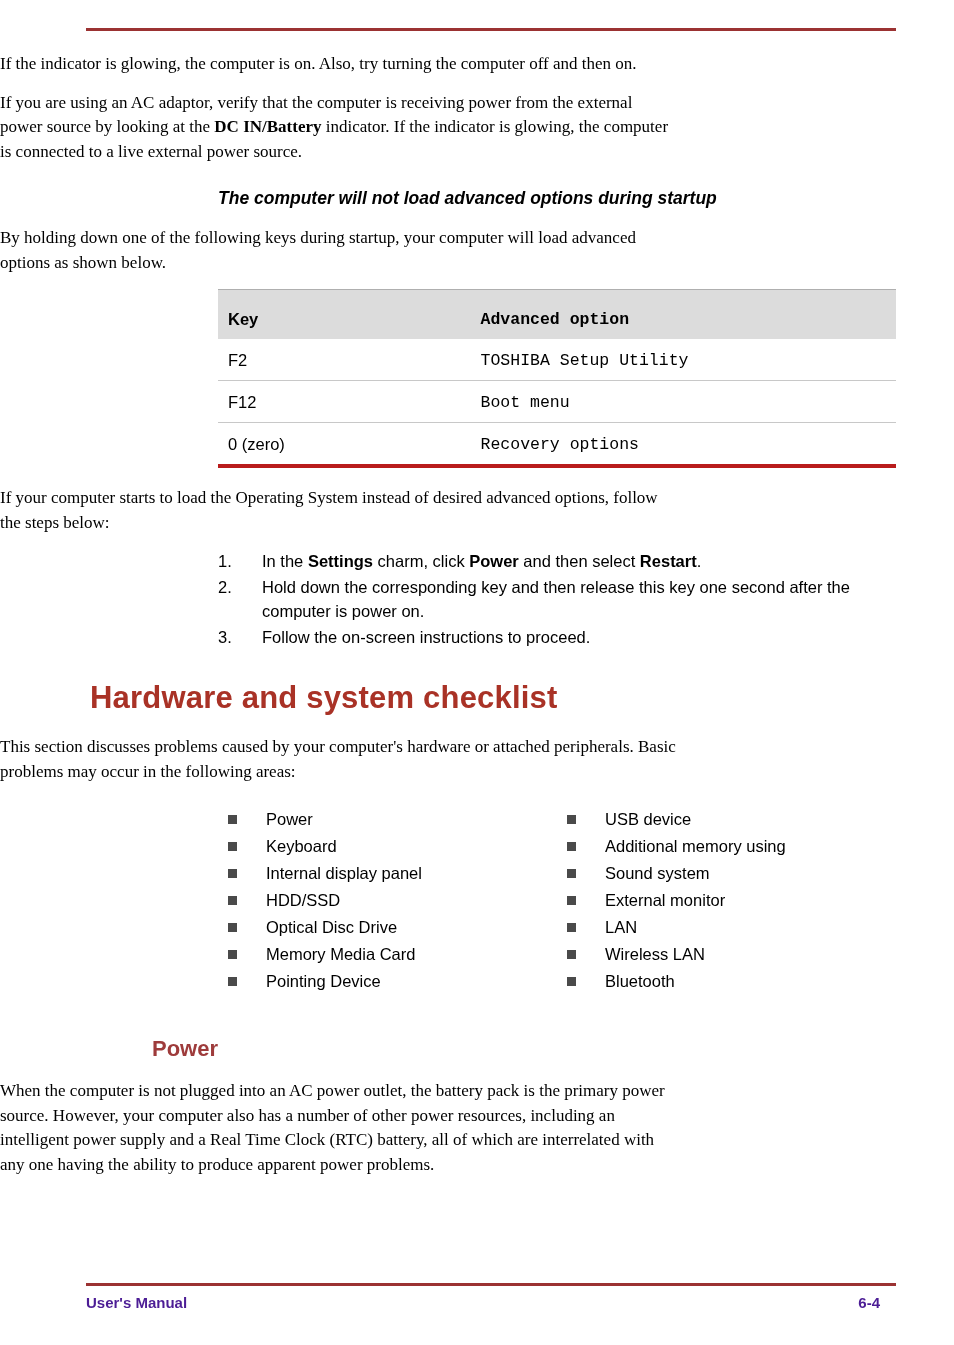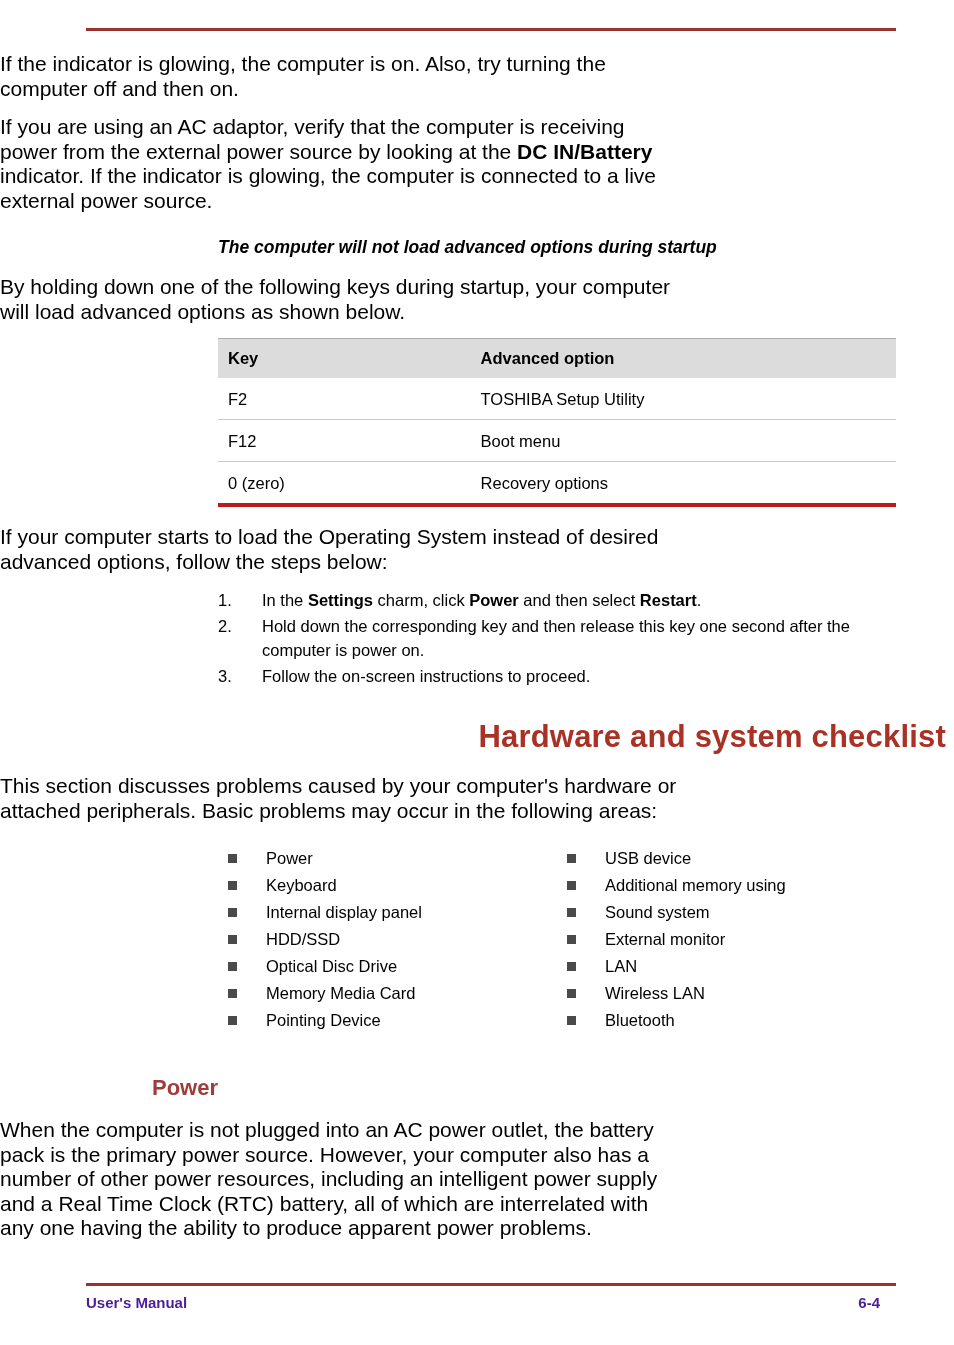--- a/index.html
+++ b/index.html
@@ -65,23 +65,24 @@
   .content {
     position: absolute;
     left: 0;
     top: 52px;
     width: 954px;
   }
 
   p.body {
     margin: 0 0 14px 0;
     padding: 0;
-    font-size: 21px;
+    font-size: 17px;
     line-height: 24.5px;
     color: #000;
+    font-family: Liberation Serif, serif;
   }
   .indent {
     margin-left: 218px;
     width: 678px;
   }
 
   b, strong { font-weight: bold; }
 
   
   h4.redital {
@@ -102,37 +103,37 @@
     width: 678px;
     border-collapse: collapse;
     font-size: 16.5px;
     margin-top: 2px;
     margin-bottom: 18px;
   }
   table.keytable thead th {
     background: #DCDCDC;
     text-align: left;
     font-weight: bold;
-    padding: 10px 0 10px 10px;
+    padding: 20px 0 10px 10px;
     border-top: 1px solid #AFAFAF;
     font-size: 16.5px;
   }
   table.keytable tbody td {
     padding: 12px 0 10px 10px;
     border-bottom: 1px solid #C8C8C8;
     font-size: 16.5px;
   }
   table.keytable tbody tr:first-child td {
     border-top: none;
   }
   table.keytable tbody tr:last-child td {
     border-bottom: 4px solid #b91c1c;
   }
   .col-key { width: 250px; }
-  .col-opt { width: 428px; }
+  .col-opt { width: 428px; font-family: Liberation Mono, monospace; }
 
   
   ol.steps {
     margin: 2px 0 0 0;
     padding: 0;
     list-style: none;
     margin-left: 218px;
     width: 678px;
   }
   ol.steps li {
@@ -143,29 +144,28 @@
     margin-bottom: 1px;
   }
   ol.steps li .num {
     position: absolute;
     left: 0;
     top: 0;
   }
 
   
   h1.chapter {
-    margin: 30px 8px 18px 0;
+    margin: 30px 0 18px 0;
     padding: 0;
     margin-left: 90px;
     font-size: 31px;
     font-weight: bold;
     color: #A93226;
     letter-spacing: 0.2px;
     line-height: 38px;
-    text-align: right;
   }
 
   
   h2.section {
     margin: 40px 0 16px 0;
     padding: 0;
     margin-left: 152px;
     font-size: 22px;
     font-weight: bold;
     color: #9E3B3B;

